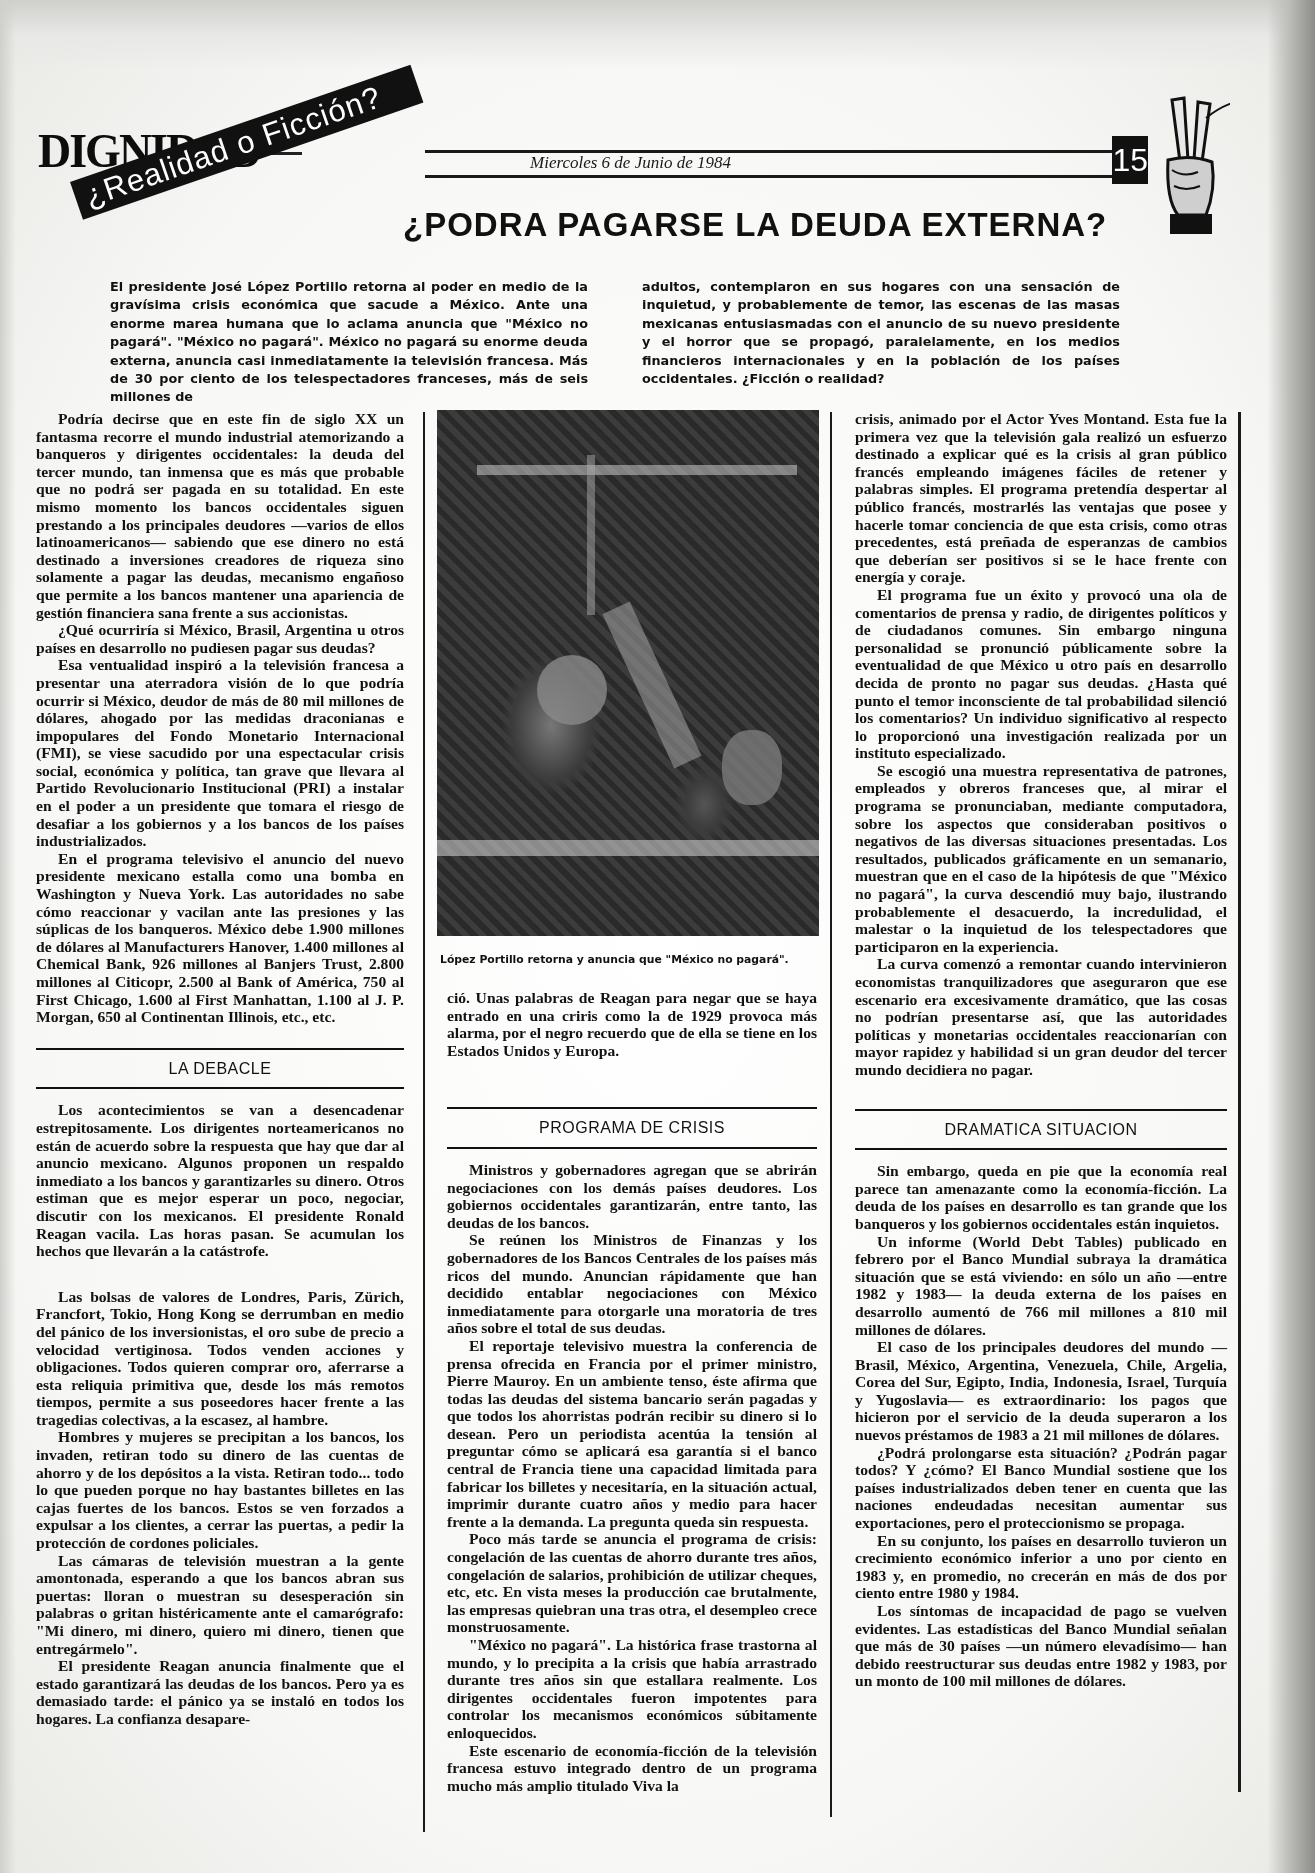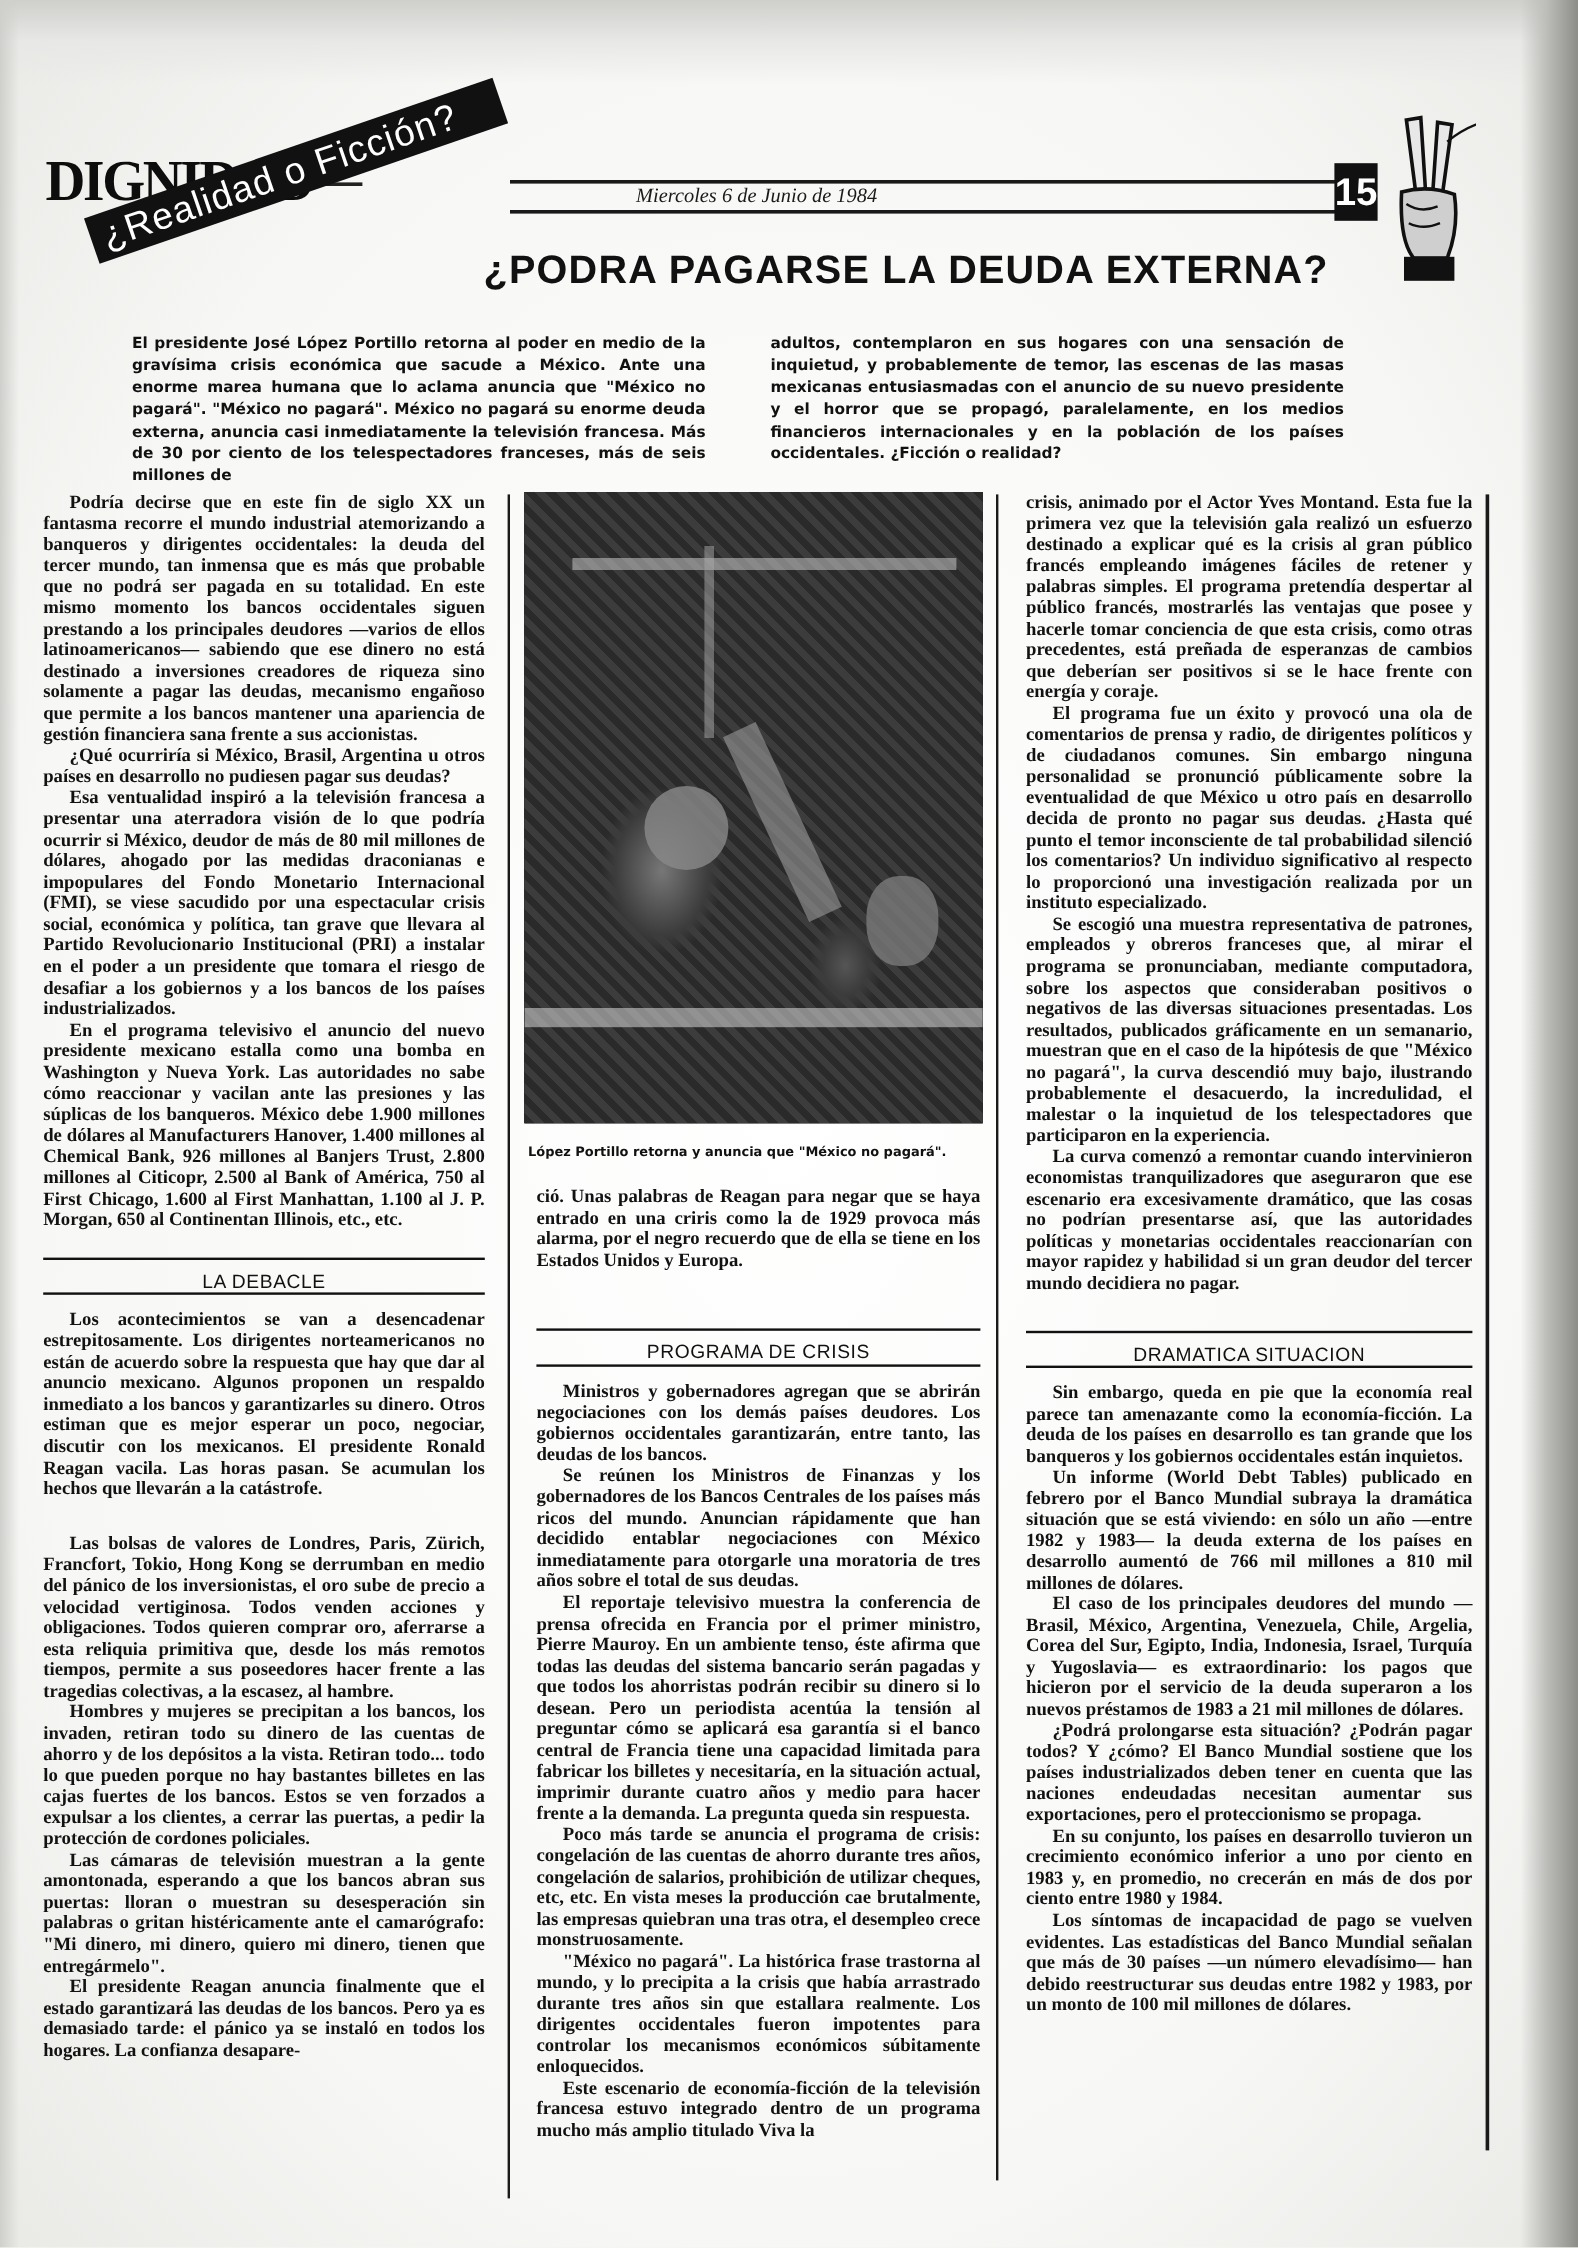--- a/index.html
+++ b/index.html
@@ -39,21 +39,21 @@
   .logo-dashes div { height: 3px; background: #222; margin-bottom: 9px; }
   .rule-top { position: absolute; left: 395px; top: 30px; width: 710px; height: 3px; background: #1a1a1a; }
   .rule-bottom { position: absolute; left: 395px; top: 55px; width: 710px; height: 3px; background: #1a1a1a; }
   .date {
     position: absolute; left: 500px; top: 33px;
     font-family: "Liberation Serif", serif; font-style: italic; font-size: 17px; color: #1a1a1a;
   }
   .page-num {
     position: absolute; left: 1082px; top: 16px; width: 36px; height: 48px;
     background: #111; color: #fff; font-family: "Liberation Sans", sans-serif;
-    font-weight: bold; font-size: 32px; text-align: center; line-height: 48px;
+    font-weight: normal; font-size: 32px; text-align: right; line-height: 48px;
   }
   .banner {
     position: absolute; left: 40px; top: 62px; width: 360px; height: 40px;
     background: #111; color: #fff; transform: rotate(-19deg); transform-origin: left top;
     font-family: "Liberation Sans", sans-serif; font-size: 31px; line-height: 40px;
     padding-left: 10px; letter-spacing: 1px; white-space: nowrap;
   }
   .hand { position: absolute; left: 1120px; top: -30px; width: 80px; height: 150px; }
 
   .headline {
@@ -80,21 +80,21 @@
   .col p.gap { margin-top: 28px; }
   .c1 { left: 36px; top: 410px; width: 368px; }
   .c2 { left: 447px; top: 989px; width: 370px; }
   .c3 { left: 855px; top: 410px; width: 372px; }
 
   .vrule { position: absolute; width: 2px; background: #1a1a1a; }
 
   .section-head {
     border-top: 2px solid #111; border-bottom: 2px solid #111;
     text-align: center; font-family: "Liberation Sans", sans-serif; font-weight: normal;
-    font-size: 16px; letter-spacing: 0.5px; padding: 10px 0 0; margin: 0 0 12px 0; text-indent: 0;
+    font-size: 16px; letter-spacing: 0.5px; padding: 10px 0 10px; margin: 0 0 12px 0; text-indent: 0;
   }
 
   .photo {
     position: absolute; left: 437px; top: 410px; width: 382px; height: 526px;
     background:
       radial-gradient(ellipse 60px 80px at 70% 75%, #555 0%, #1a1a1a 70%),
       radial-gradient(ellipse 80px 110px at 30% 60%, #777 0%, #222 70%),
       repeating-linear-gradient(45deg, #2a2a2a 0 6px, #3c3c3c 6px 12px),
       #222;
     background-blend-mode: lighten, lighten, normal;

